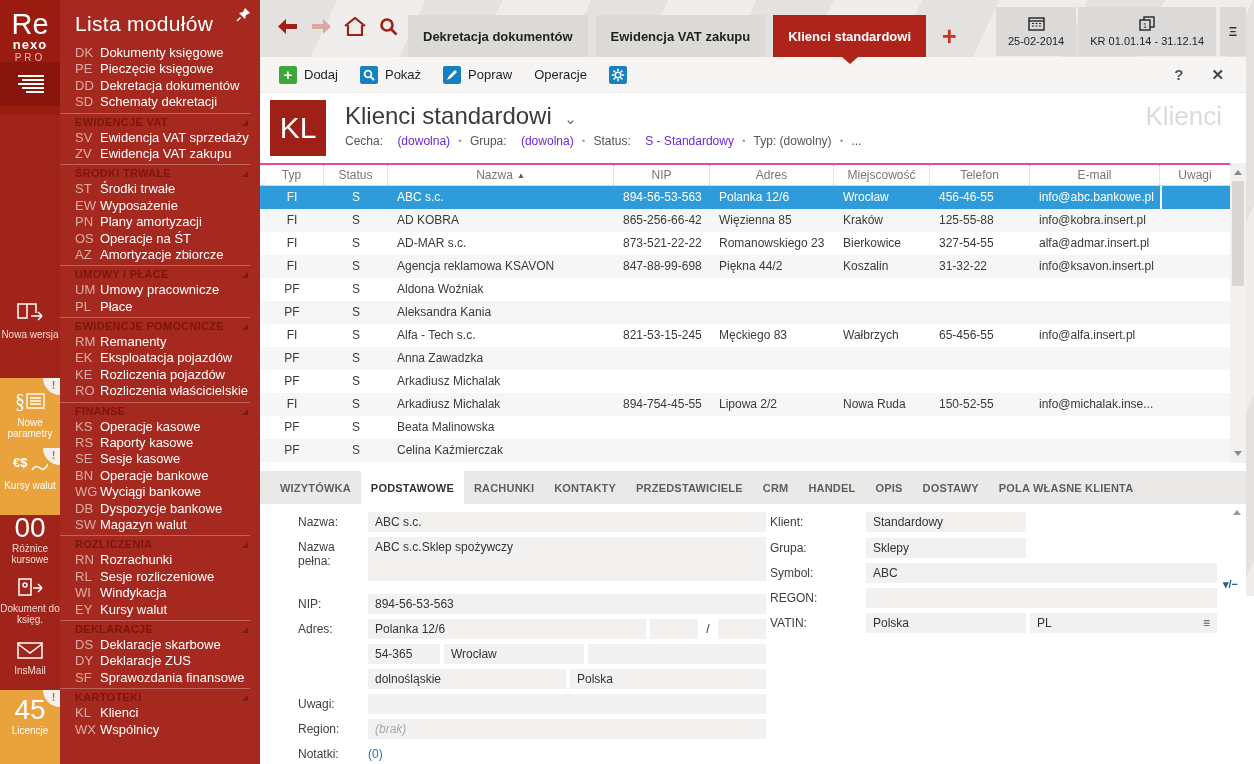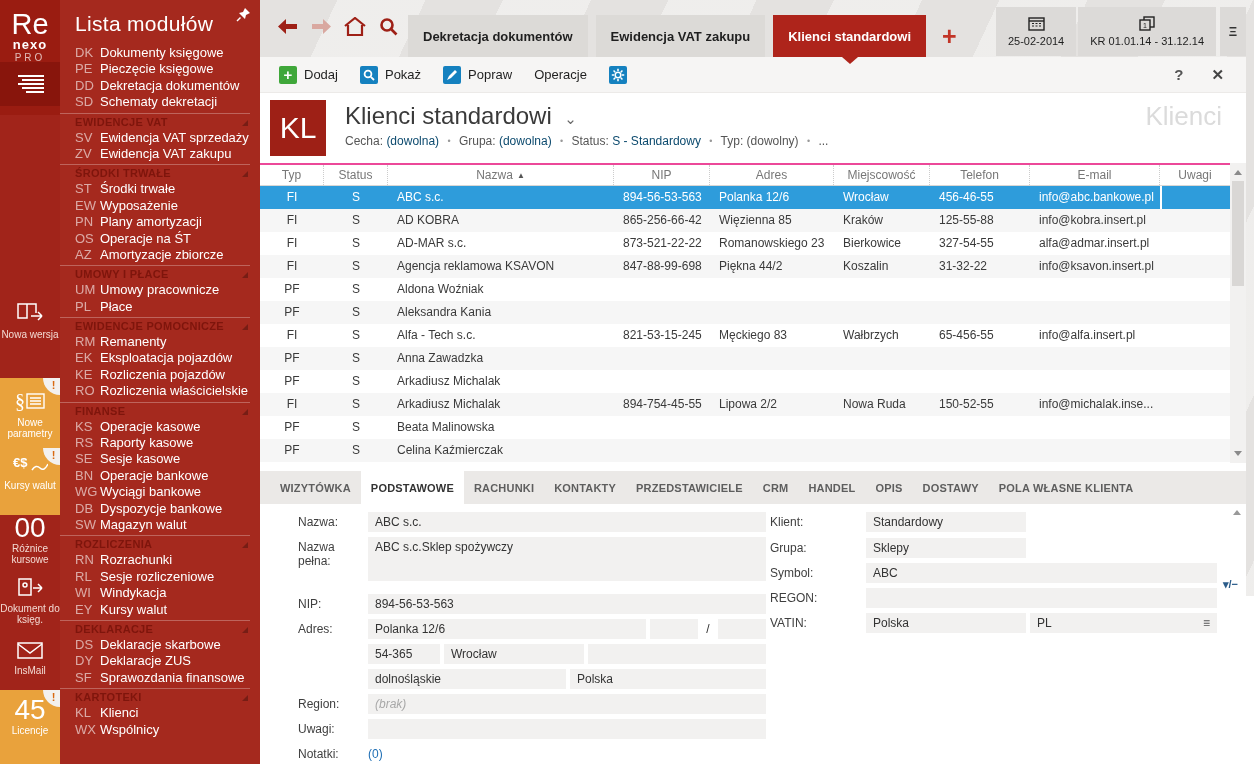--- a/index.html
+++ b/index.html
@@ -80,21 +80,21 @@
   .cx { font-size:15px; font-weight:bold; color:#444; }
 
   
   .mheader { height:70px; background:#fff; position:relative; display:flex; padding:7px 0 0 10px; flex:none; }
   .kl-badge { width:56px; height:56px; background:#9E2016; color:#fff; font-size:30px; font-weight:300;
     display:flex; align-items:center; justify-content:center; flex:none; }
   .htitle { margin-left:19px; }
   .htitle h1 { font-size:24px; font-weight:400; color:#3A3A3A; line-height:31px; display:inline; }
   .tchev { color:#666; font-size:15px; margin-left:8px; }
   .filters { font-size:12px; color:#555; margin-top:3px; }
-  .flink { color:#0c4a6e; }
+  .flink { color:#6d28d9;margin-left:11px; }
   .fsep { color:#999; margin:0 5px; font-size:9px; vertical-align:1px; }
   .watermark { position:absolute; right:24px; top:8px; font-size:26px; color:#DBDBDB; font-weight:300; }
 
   
   .grid { height:304px; position:relative; background:#fff; flex:none; }
   .thead, .trw { display:grid; grid-template-columns:64px 64px 226px 96px 124px 96px 100px 130px 70px; width:970px; }
   .thead { height:23px; border-top:2px solid #ec4899; border-bottom:1px solid #D9D7D5; }
   .th { color:#777; font-size:12px; display:flex; align-items:center; justify-content:center; gap:4px;
     border-right:1px dotted #CCC; height:100%; }
   .th:last-child { border-right:none; }
@@ -684,26 +684,26 @@
               <span class="fld w74">54-365</span>
               <span class="fld w142">Wrocław</span>
               <span class="fld"></span>
             </div>
             <div class="frow">
               <span class="flabel"></span>
               <span class="fld w200">dolnośląskie</span>
               <span class="fld">Polska</span>
             </div>
             <div class="frow">
+              <span class="flabel">Uwagi:</span>
+              <span class="fld"></span>
+            </div>
+            <div class="frow">
               <span class="flabel">Region:</span>
               <span class="fld ph">(brak)</span>
-            </div>
-            <div class="frow">
-              <span class="flabel">Uwagi:</span>
-              <span class="fld"></span>
             </div>
             <div class="frow">
               <span class="flabel">Notatki:</span>
               <span class="linkv">(0)</span>
             </div>
           </div>
 
           <div class="frc">
             <div class="frow" style="margin-bottom:6px;">
               <span class="flabel">Klient:</span>

